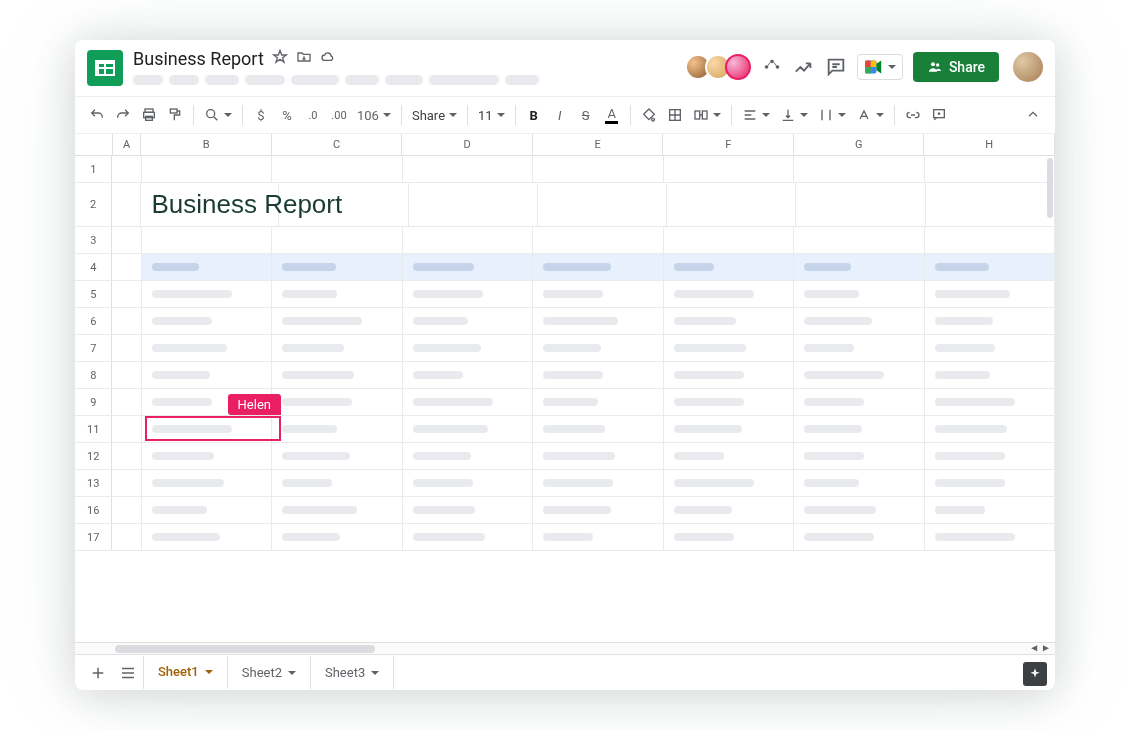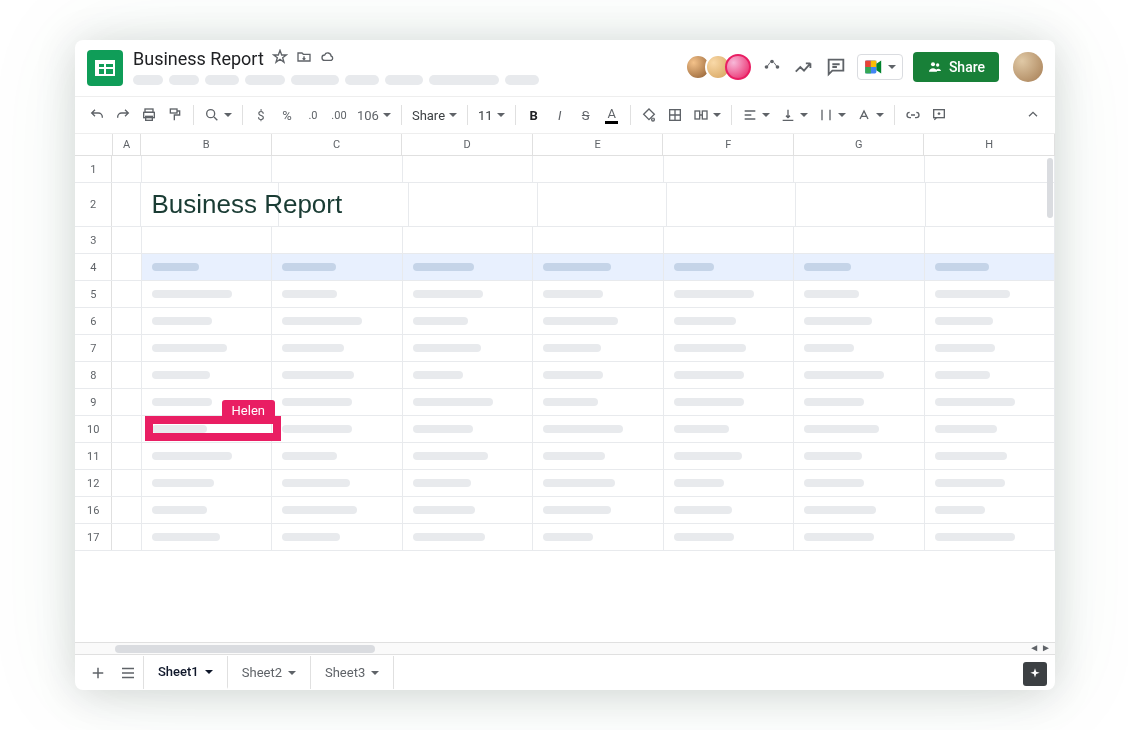--- a/index.html
+++ b/index.html
@@ -240,21 +240,21 @@
   }
   .doc-title-text {
     font-size: 26px;
     color: #1a3c34;
     font-weight: 400;
     font-family: 'Google Sans', sans-serif;
   }
 
   .collab-cursor {
     position: absolute;
-    border: 8px solid #0369a1;
+    border: 2px solid #0369a1;
     pointer-events: none;
   }
   .collab-label {
     position: absolute;
     top: -24px; right: -2px;
     background: #e91e63;
     color: #fff;
     font-size: 13px;
     padding: 3px 10px;
     border-radius: 3px 3px 0 3px;
@@ -303,21 +303,21 @@
     display: flex; align-items: center; justify-content: center;
   }
   .sheet-tab {
     padding: 8px 14px;
     border-right: 1px solid #e0e0e0;
     display: flex;
     align-items: center;
     gap: 6px;
   }
   .sheet-tab.active {
-    color: #0f172a;
+    color: #a16207;
     font-weight: 500;
     border-bottom: 2px solid transparent;
   }
   .sheet-tab .dd {
     border: 4px solid transparent;
     border-top-color: currentColor;
     margin-top: 4px;
   }
   .explore {
     position: absolute;
@@ -725,89 +725,89 @@
             <div class="placeholder" style="width: 70px;"></div>
           </div>
           <div class="cell" style="width: 138px;">
             <div class="placeholder" style="width: 60px;"></div>
           </div>
           <div class="cell" style="width: 138px;">
             <div class="placeholder" style="width: 80px;"></div>
           </div>
         </div>
         <div class="row">
-          <div class="row-h">10</div>
-          <div class="cell" style="width: 30px;"></div>
+          <div class="row-h">11</div>
+          <div class="cell" style="width: 30px;"></div>
+          <div class="cell" style="width: 138px;">
+            <div class="placeholder" style="width: 80px;"></div>
+          </div>
           <div class="cell" style="width: 138px;">
             <div class="placeholder" style="width: 55px;"></div>
           </div>
           <div class="cell" style="width: 138px;">
+            <div class="placeholder" style="width: 75px;"></div>
+          </div>
+          <div class="cell" style="width: 138px;">
+            <div class="placeholder" style="width: 62px;"></div>
+          </div>
+          <div class="cell" style="width: 138px;">
+            <div class="placeholder" style="width: 68px;"></div>
+          </div>
+          <div class="cell" style="width: 138px;">
+            <div class="placeholder" style="width: 58px;"></div>
+          </div>
+          <div class="cell" style="width: 138px;">
+            <div class="placeholder" style="width: 72px;"></div>
+          </div>
+        </div>
+        <div class="row">
+          <div class="row-h">12</div>
+          <div class="cell" style="width: 30px;"></div>
+          <div class="cell" style="width: 138px;">
+            <div class="placeholder" style="width: 62px;"></div>
+          </div>
+          <div class="cell" style="width: 138px;">
+            <div class="placeholder" style="width: 68px;"></div>
+          </div>
+          <div class="cell" style="width: 138px;">
+            <div class="placeholder" style="width: 58px;"></div>
+          </div>
+          <div class="cell" style="width: 138px;">
+            <div class="placeholder" style="width: 72px;"></div>
+          </div>
+          <div class="cell" style="width: 138px;">
+            <div class="placeholder" style="width: 50px;"></div>
+          </div>
+          <div class="cell" style="width: 138px;">
+            <div class="placeholder" style="width: 60px;"></div>
+          </div>
+          <div class="cell" style="width: 138px;">
             <div class="placeholder" style="width: 70px;"></div>
           </div>
+        </div>
+        <div class="row">
+          <div class="row-h">13</div>
+          <div class="cell" style="width: 30px;"></div>
+          <div class="cell" style="width: 138px;">
+            <div class="placeholder" style="width: 72px;"></div>
+          </div>
+          <div class="cell" style="width: 138px;">
+            <div class="placeholder" style="width: 50px;"></div>
+          </div>
           <div class="cell" style="width: 138px;">
             <div class="placeholder" style="width: 60px;"></div>
           </div>
           <div class="cell" style="width: 138px;">
+            <div class="placeholder" style="width: 70px;"></div>
+          </div>
+          <div class="cell" style="width: 138px;">
             <div class="placeholder" style="width: 80px;"></div>
           </div>
           <div class="cell" style="width: 138px;">
             <div class="placeholder" style="width: 55px;"></div>
-          </div>
-          <div class="cell" style="width: 138px;">
-            <div class="placeholder" style="width: 75px;"></div>
-          </div>
-          <div class="cell" style="width: 138px;">
-            <div class="placeholder" style="width: 62px;"></div>
-          </div>
-        </div>
-        <div class="row">
-          <div class="row-h">11</div>
-          <div class="cell" style="width: 30px;"></div>
-          <div class="cell" style="width: 138px;">
-            <div class="placeholder" style="width: 80px;"></div>
-          </div>
-          <div class="cell" style="width: 138px;">
-            <div class="placeholder" style="width: 55px;"></div>
-          </div>
-          <div class="cell" style="width: 138px;">
-            <div class="placeholder" style="width: 75px;"></div>
-          </div>
-          <div class="cell" style="width: 138px;">
-            <div class="placeholder" style="width: 62px;"></div>
-          </div>
-          <div class="cell" style="width: 138px;">
-            <div class="placeholder" style="width: 68px;"></div>
-          </div>
-          <div class="cell" style="width: 138px;">
-            <div class="placeholder" style="width: 58px;"></div>
-          </div>
-          <div class="cell" style="width: 138px;">
-            <div class="placeholder" style="width: 72px;"></div>
-          </div>
-        </div>
-        <div class="row">
-          <div class="row-h">12</div>
-          <div class="cell" style="width: 30px;"></div>
-          <div class="cell" style="width: 138px;">
-            <div class="placeholder" style="width: 62px;"></div>
-          </div>
-          <div class="cell" style="width: 138px;">
-            <div class="placeholder" style="width: 68px;"></div>
-          </div>
-          <div class="cell" style="width: 138px;">
-            <div class="placeholder" style="width: 58px;"></div>
-          </div>
-          <div class="cell" style="width: 138px;">
-            <div class="placeholder" style="width: 72px;"></div>
-          </div>
-          <div class="cell" style="width: 138px;">
-            <div class="placeholder" style="width: 50px;"></div>
-          </div>
-          <div class="cell" style="width: 138px;">
-            <div class="placeholder" style="width: 60px;"></div>
           </div>
           <div class="cell" style="width: 138px;">
             <div class="placeholder" style="width: 70px;"></div>
           </div>
         </div>
         <div class="row">
           <div class="row-h">16</div>
           <div class="cell" style="width: 30px;"></div>
           <div class="cell" style="width: 138px;">
             <div class="placeholder" style="width: 55px;"></div>

